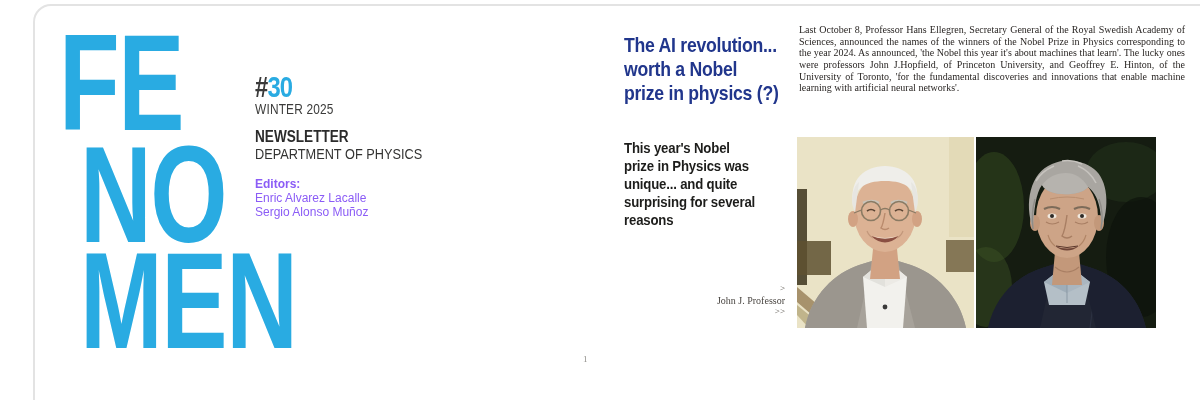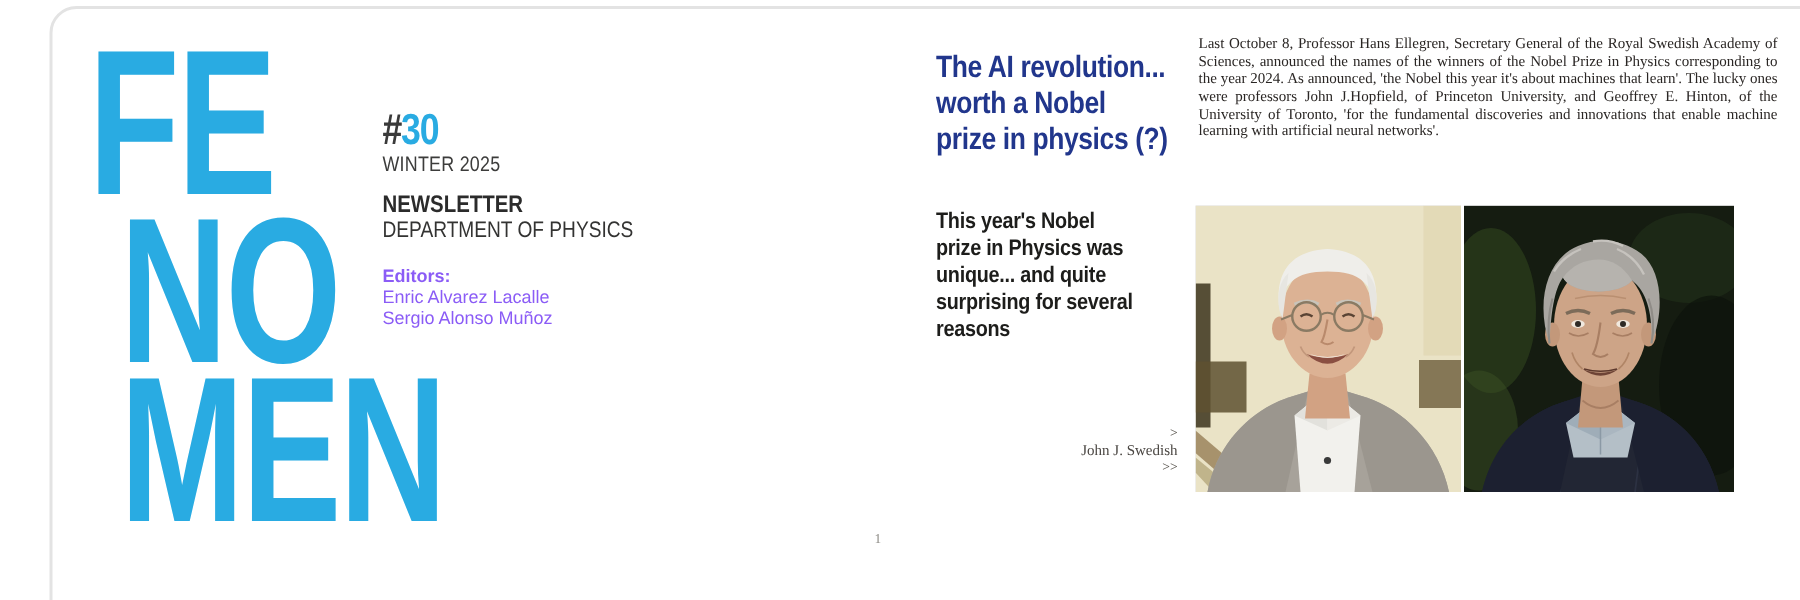--- a/index.html
+++ b/index.html
@@ -84,21 +84,21 @@
   <div class="abs standfirst" style="left:607px;top:139px;">
     <div>This year's Nobel</div>
     <div>prize in Physics was</div>
     <div>unique... and quite</div>
     <div>surprising for several</div>
     <div>reasons</div>
   </div>
 
   <div class="abs caption" style="left:560px;top:283px;width:208px;">
     <div class="marker">&gt;</div>
-    <div>John J. Swedish</div>
+    <div>John J. Professor</div>
     <div class="marker">&gt;&gt;</div>
   </div>
 
   <div class="abs bodytext" style="left:782px;top:24px;">Last October 8, Professor Hans Ellegren, Secretary General of the Royal Swedish Academy of Sciences, announced the names of the winners of the Nobel Prize in Physics corresponding to the year 2024. As announced, 'the Nobel this year it's about machines that learn'. The lucky ones were professors John J.Hopfield, of Princeton University, and Geoffrey E. Hinton, of the University of Toronto, 'for the fundamental discoveries and innovations that enable machine learning with artificial neural networks'.</div>
 
   <div class="abs photo" style="left:780px;top:137px;width:177px;height:191px;">
     <svg width="177" height="191" viewBox="0 0 177 191">
       <rect width="177" height="191" fill="#eae3c6"></rect>
       <rect x="0" y="52" width="10" height="96" fill="#564e36"></rect>
       <rect x="0" y="104" width="34" height="34" fill="#5e5130" opacity="0.85"></rect>

